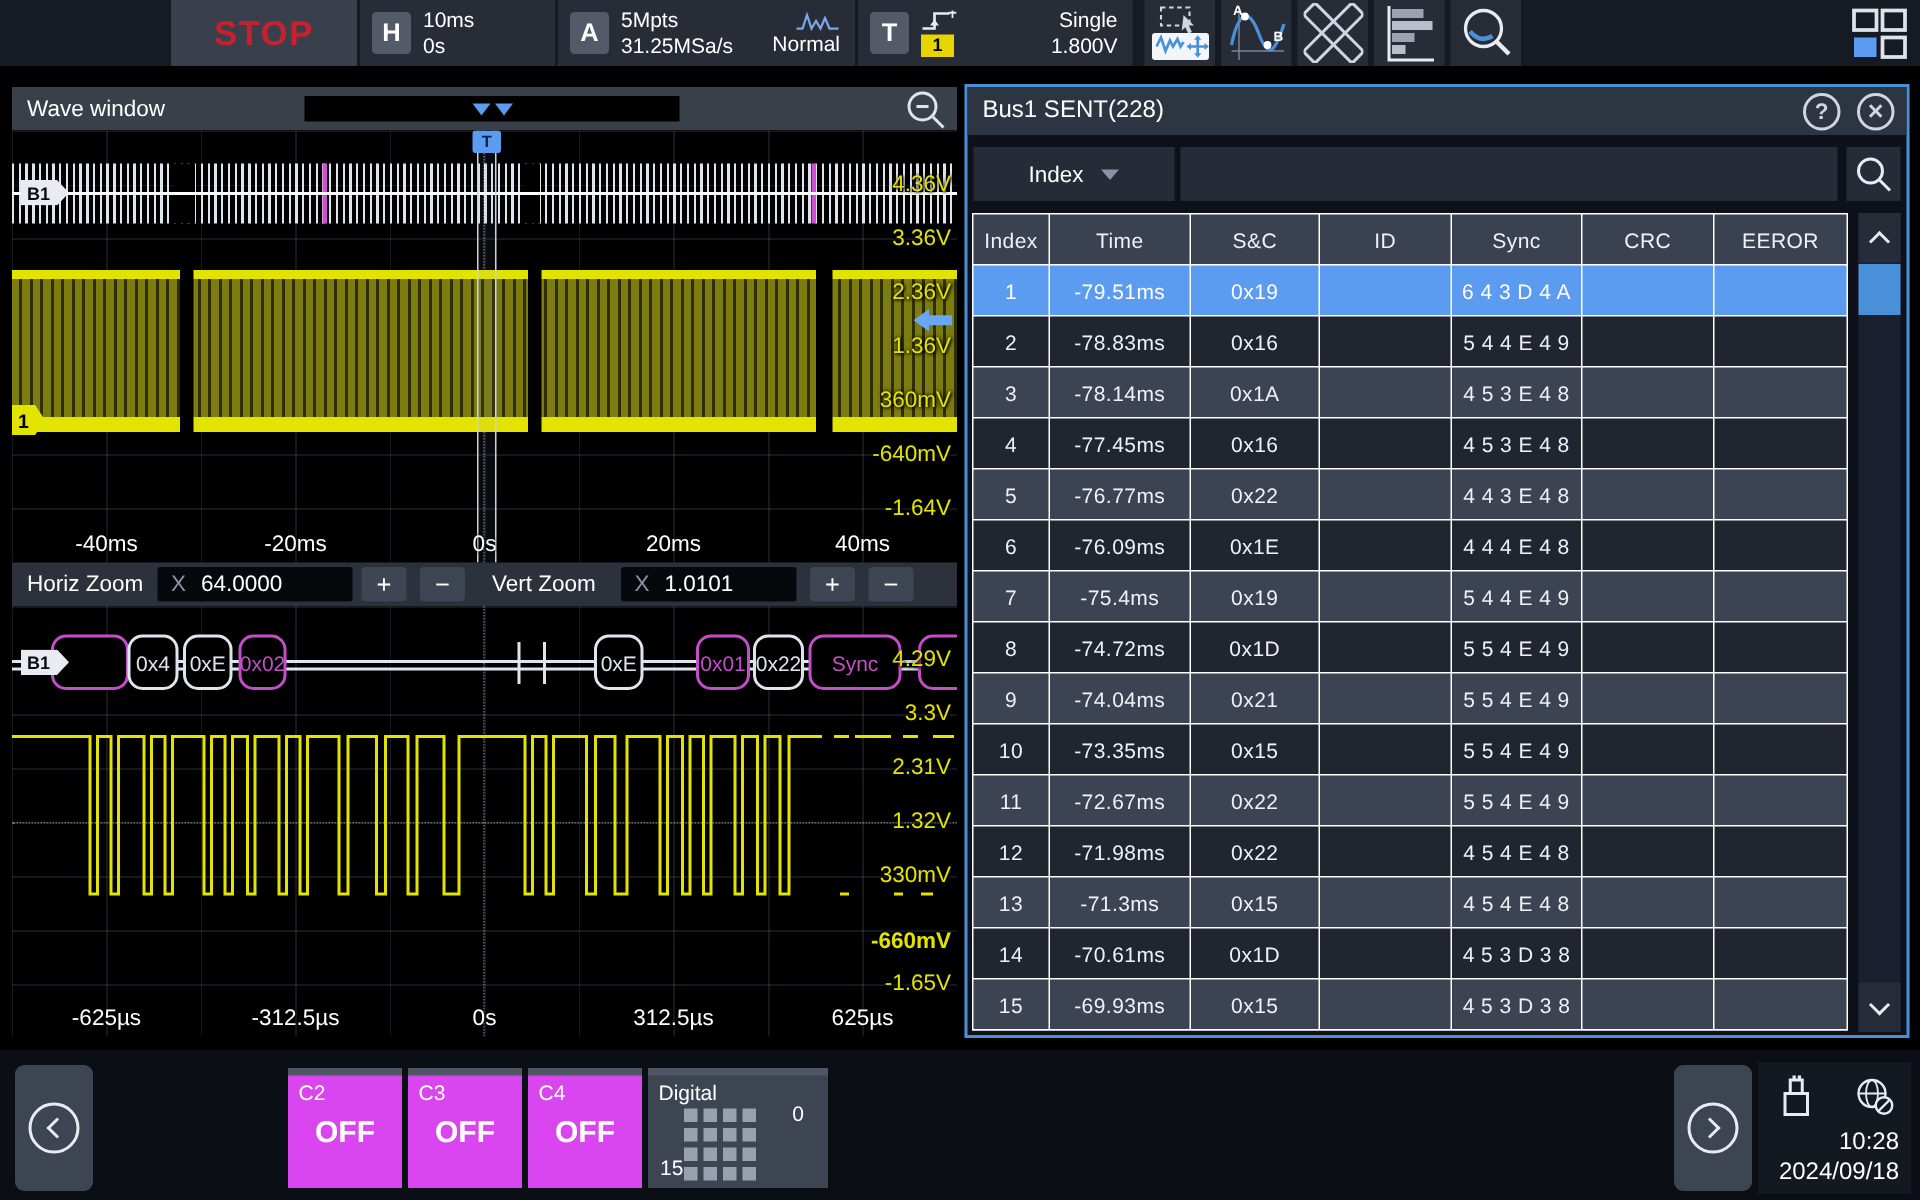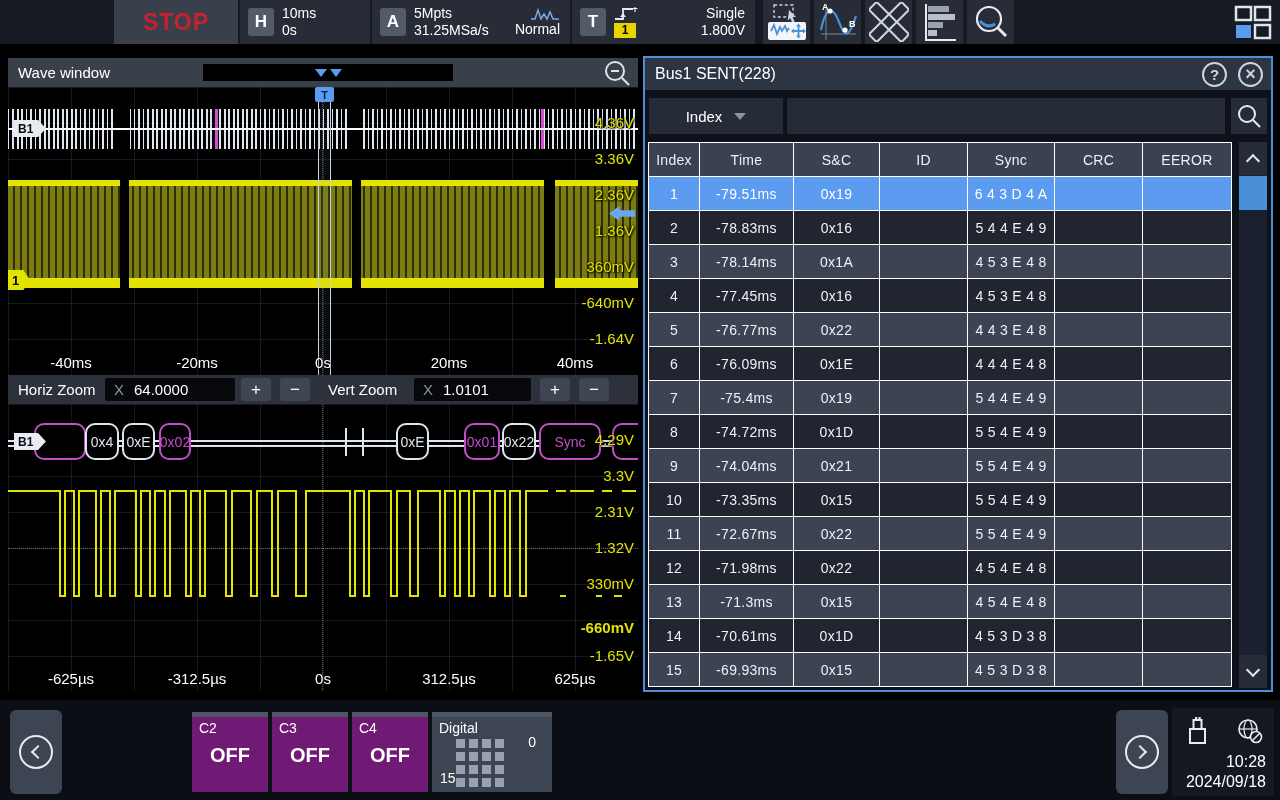--- a/index.html
+++ b/index.html
@@ -83,21 +83,21 @@
 .chev{width:10px;height:10px}
 .chev-up{border-left:2px solid #e8ecf2;border-top:2px solid #e8ecf2;transform:rotate(45deg);margin-top:4px}
 .chev-dn{border-right:2px solid #e8ecf2;border-bottom:2px solid #e8ecf2;transform:rotate(45deg);margin-bottom:4px}
 .chev-l{border-left:2px solid #e8ecf2;border-bottom:2px solid #e8ecf2;transform:rotate(45deg);margin-left:4px}
 .chev-r{border-right:2px solid #e8ecf2;border-top:2px solid #e8ecf2;transform:rotate(45deg);margin-right:4px}
 
 
 #bottombar{position:absolute;left:0;top:700px;width:1280px;height:100px;background:#0b0e15}
 .nav-btn{position:absolute;top:10px;width:52px;height:84px;background:#3d4452;border-radius:6px;display:flex;align-items:center;justify-content:center;border:none;cursor:pointer}
 .nav-circ{width:34px;height:34px;border:2px solid #e8ecf2;border-radius:50%;display:flex;align-items:center;justify-content:center}
-.chbox{position:absolute;top:12px;height:80px;background:#701a75;cursor:pointer}
+.chbox{position:absolute;top:12px;height:80px;background:#d946ef;cursor:pointer}
 .chbox::before{content:'';position:absolute;left:0;right:0;top:0;height:5px;background:#4e5666}
 .ch-name{position:absolute;left:7px;top:8px;font-size:14px;color:#fff}
 .ch-off{position:absolute;left:0;right:0;top:32px;text-align:center;font-size:20px;font-weight:bold;color:#fff}
 #ch1{position:absolute;left:95px;top:12px;width:93px;height:80px;background:#2b2b14;border:2px solid #e8e000;padding:3px 6px;display:grid;grid-template-columns:1fr auto;grid-auto-rows:17px;align-items:center;font-size:13px;color:#fff;cursor:pointer}
 #ch1 .r{text-align:right}
 #digital{position:absolute;left:432px;top:12px;width:120px;height:80px;background:#3d4452;cursor:pointer}
 #digital::before{content:'';position:absolute;left:0;right:0;top:0;height:5px;background:#4e5666}
 .dg-grid{position:absolute;left:24px;top:27px;display:grid;grid-template-columns:repeat(4,9px);grid-auto-rows:9px;gap:4px}
 .dsq{background:#99a1b0}
 .dg-hi{position:absolute;right:16px;top:22px;font-size:14px;color:#fff}

